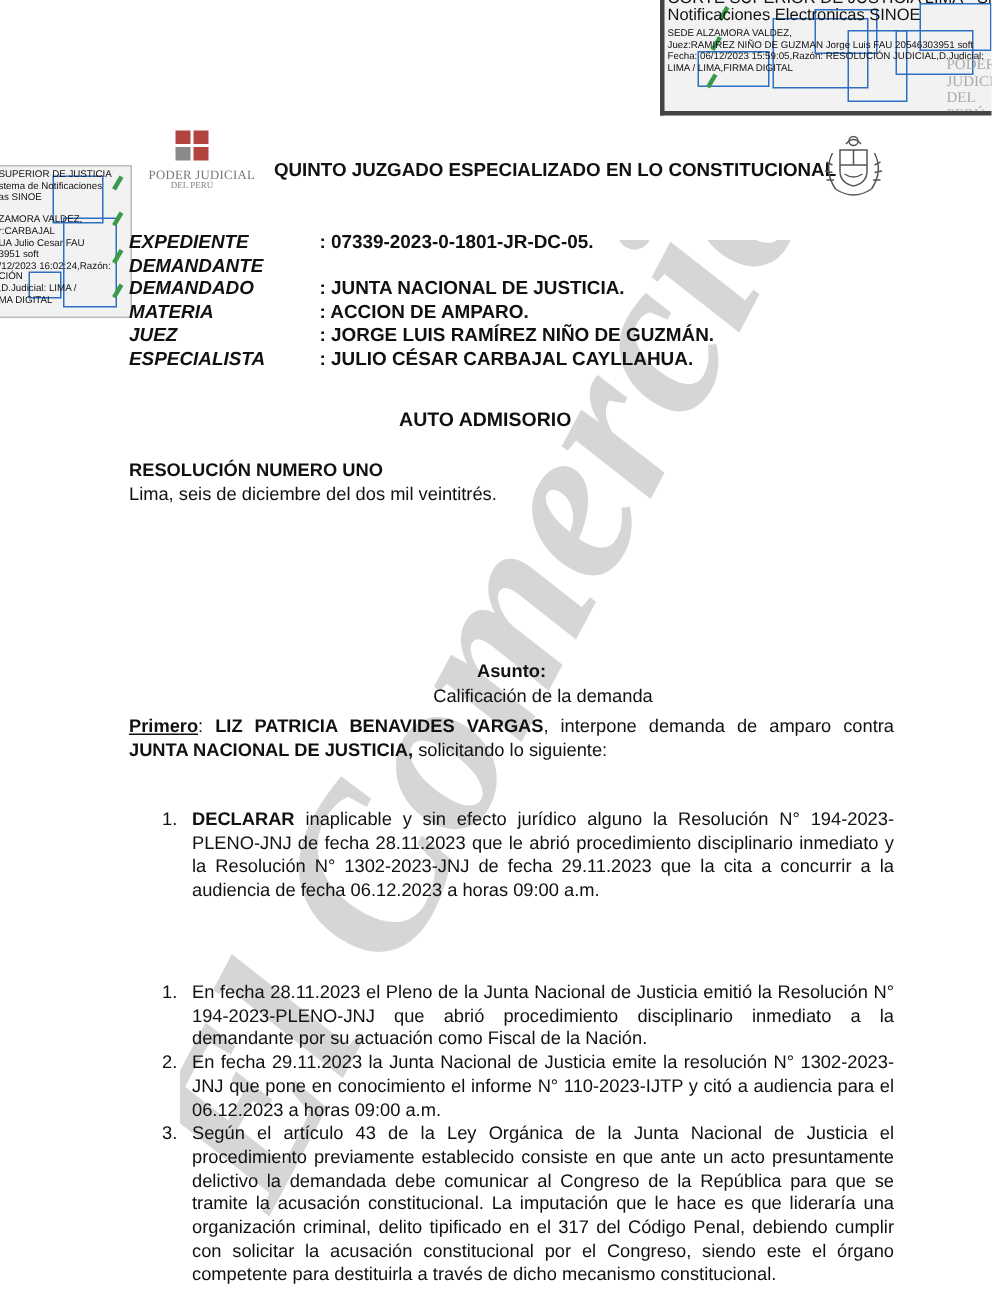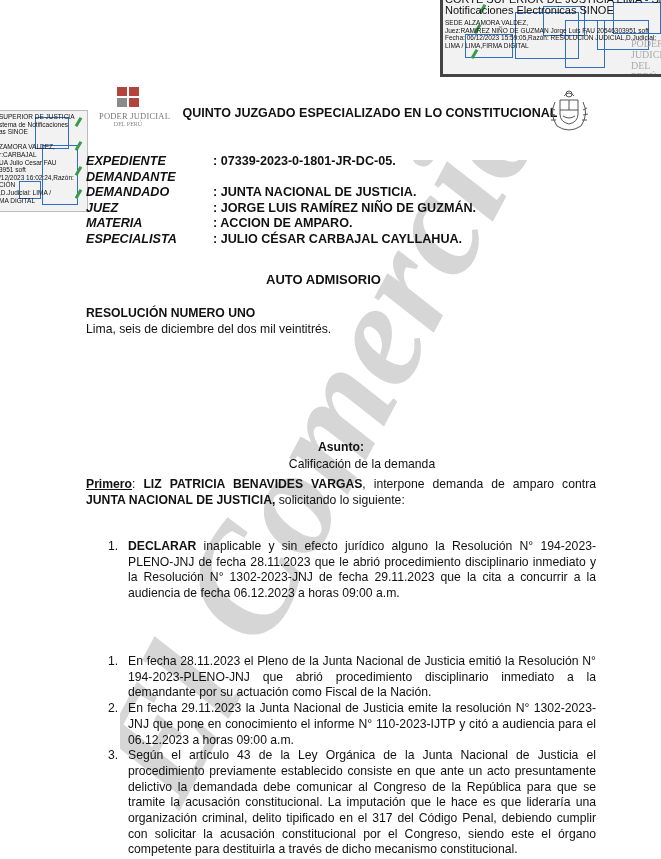--- a/index.html
+++ b/index.html
@@ -143,26 +143,26 @@
       <span>: 07339-2023-0-1801-JR-DC-05.</span>
     </div>
     <div class="row">
       <span class="lbl">DEMANDANTE</span>
     </div>
     <div class="row">
       <span class="lbl">DEMANDADO</span>
       <span>: JUNTA NACIONAL DE JUSTICIA.</span>
     </div>
     <div class="row">
+      <span class="lbl">MATERIA</span>
+      <span>: ACCION DE AMPARO.</span>
+    </div>
+    <div class="row">
       <span class="lbl">JUEZ</span>
       <span>: JORGE LUIS RAMÍREZ NIÑO DE GUZMÁN.</span>
-    </div>
-    <div class="row">
-      <span class="lbl">MATERIA</span>
-      <span>: ACCION DE AMPARO.</span>
     </div>
     <div class="row">
       <span class="lbl">ESPECIALISTA</span>
       <span>: JULIO CÉSAR CARBAJAL CAYLLAHUA.</span>
     </div>
   </div>
 
   <div class="title">AUTO ADMISORIO</div>
 
   <div class="body" style="top:306px;">

